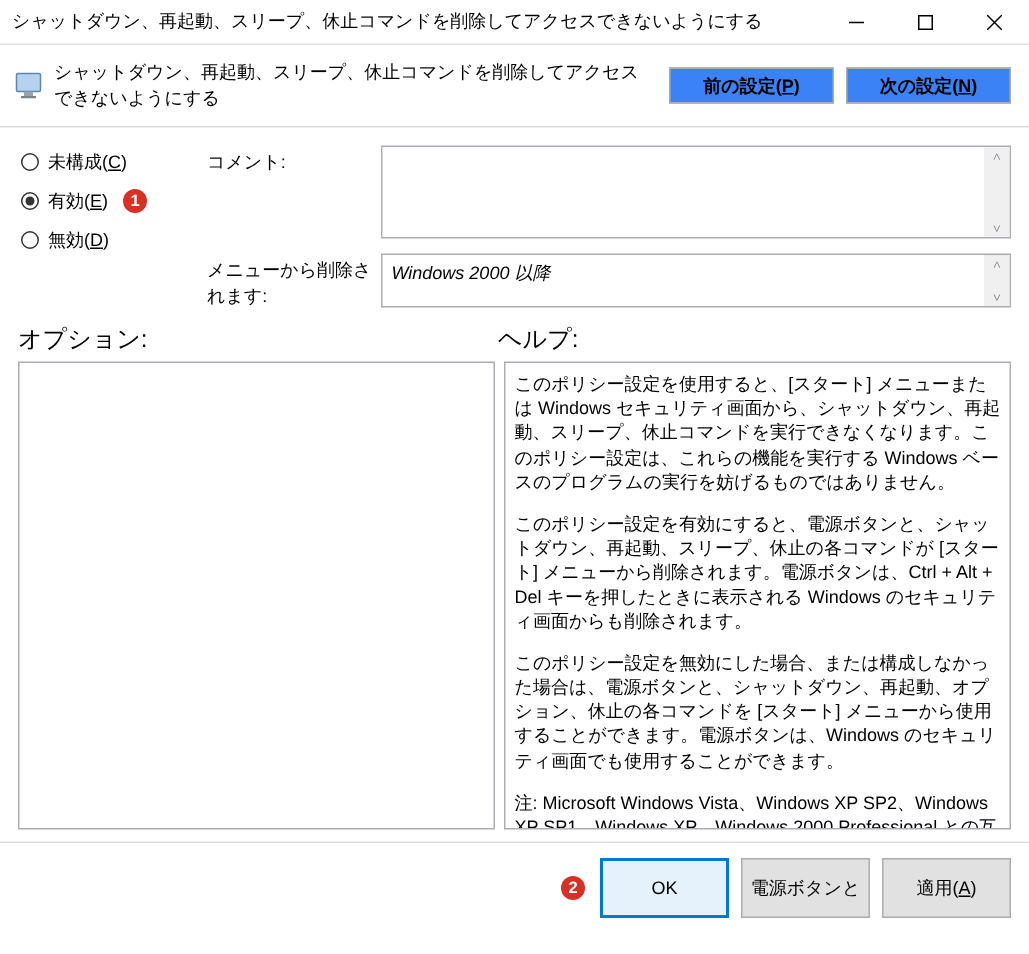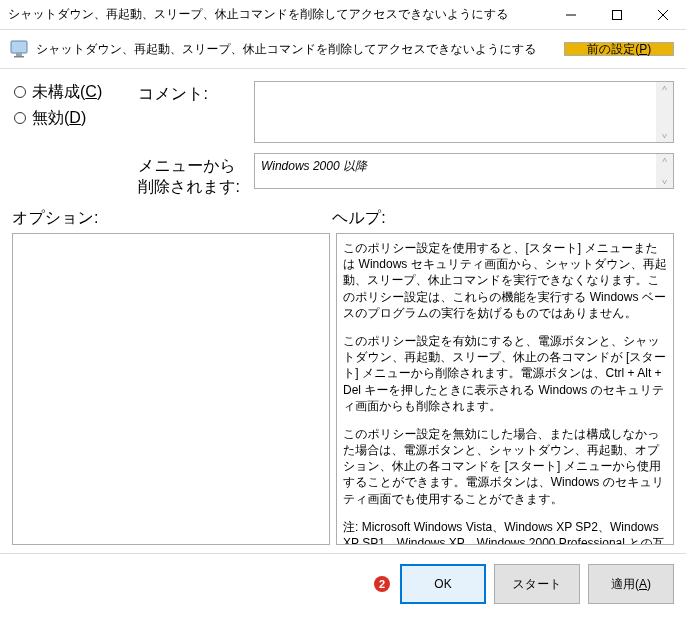--- a/index.html
+++ b/index.html
@@ -33,25 +33,26 @@
     align-items: center;
     padding: 10px 12px 8px 10px;
     gap: 8px;
   }
   .toolbar .icon-wrap {
     width: 18px; height: 18px;
     display:flex; align-items:center; justify-content:center;
   }
   .toolbar .tlabel { flex: 1; font-size: 12px; }
   .nav-btn {
-    width: 110px; height: 14px;
+    width: 110px; height: 24px;
     border: 1px solid #adadad;
-    background: #eab308;
+    background: #3b82f6;
     display: flex; align-items: center; justify-content: center;
     font-size: 12px;
+    font-weight: bold;
   }
   .sep { height: 1px; background: #ddd; margin: 2px 0 6px; }
   .body-area {
     display: grid;
     grid-template-columns: 120px 110px 1fr;
     padding: 6px 12px 0 12px;
     column-gap: 6px;
     row-gap: 10px;
     align-items: flex-start;
   }
@@ -61,28 +62,28 @@
     height: 22px; margin-bottom: 4px;
   }
   .radio-outer {
     width: 12px; height: 12px; border: 1px solid #333; border-radius: 50%;
     position: relative; background:#fff;
   }
   .radio-outer.checked::after {
     content:""; position:absolute; width:6px; height:6px; border-radius:50%;
     background:#333; top:2px; left:2px;
   }
-  .radio-label { font-size: 16px; }
+  .radio-label { font-size: 12px; }
   .annot {
     width: 16px; height:16px; border-radius:50%; background:#d93025;
     color:#fff; font-size:11px; font-weight:bold;
     display:flex; align-items:center; justify-content:center;
     margin-left:4px;
   }
-  .field-label { font-size:16px; padding-top:3px; }
+  .field-label { font-size:12px; padding-top:3px; }
   .multiline-box {
     border:1px solid #abadb3; background:#fff;
     position:relative;
   }
   .scroll-stub {
     position:absolute; right:0; top:0; bottom:0; width:17px;
     background:#f0f0f0;
     display:flex; flex-direction:column; justify-content:space-between;
     color:#606060; font-family:"Segoe UI Symbol";
   }
@@ -149,29 +150,37 @@
     <svg width="18" height="18" viewBox="0 0 18 18">
       <rect x="1" y="1" width="16" height="12" rx="1" fill="#b5d3ee" stroke="#5b87ad"></rect>
       <rect x="6" y="13" width="6" height="3" fill="#9aa5ae"></rect>
       <rect x="4" y="16" width="10" height="1.5" fill="#7b848b"></rect>
     </svg>
   </div>
   <div class="tlabel">シャットダウン、再起動、スリープ、休止コマンドを削除してアクセスできないようにする</div>
   <div class="nav-btn">
       <span>前の設定(<u>P</u>)</span>
     </div>
+  <div class="nav-btn">
+      <span>次の設定(<u>N</u>)</span>
+    </div>
 </div>
 <div class="sep"></div>
 
 <div class="body-area">
 
   <div class="radios" style="grid-row: span 2;">
     <div class="radio-row">
       <div class="radio-outer"></div>
       <div class="radio-label"><span>未構成(<u>C</u>)</span></div>
+    </div>
+    <div class="radio-row">
+      <div class="radio-outer checked"></div>
+      <div class="radio-label"><span>有効(<u>E</u>)</span></div>
+      <div class="annot">1</div>
     </div>
     <div class="radio-row">
       <div class="radio-outer"></div>
       <div class="radio-label"><span>無効(<u>D</u>)</span></div>
     </div>
   </div>
 
   <div class="field-label">コメント:</div>
 
   <div id="comment-box" class="multiline-box">
@@ -203,17 +212,17 @@
     <p>このポリシー設定を使用すると、[スタート] メニューまたは Windows セキュリティ画面から、シャットダウン、再起動、スリープ、休止コマンドを実行できなくなります。このポリシー設定は、これらの機能を実行する Windows ベースのプログラムの実行を妨げるものではありません。</p>
     <p>このポリシー設定を有効にすると、電源ボタンと、シャットダウン、再起動、スリープ、休止の各コマンドが [スタート] メニューから削除されます。電源ボタンは、Ctrl + Alt + Del キーを押したときに表示される Windows のセキュリティ画面からも削除されます。</p>
     <p>このポリシー設定を無効にした場合、または構成しなかった場合は、電源ボタンと、シャットダウン、再起動、オプション、休止の各コマンドを [スタート] メニューから使用することができます。電源ボタンは、Windows のセキュリティ画面でも使用することができます。</p>
     <p>注: Microsoft Windows Vista、Windows XP SP2、Windows XP SP1、Windows XP、Windows 2000 Professional との互換性が保証されたサード パーティのプログラムは、このポリシー設定をサポートしている必要があります。</p>
   </div>
 </div>
 
 <div class="footer">
   <div class="annot">2</div>
   <div class="btn primary">OK</div>
-  <div class="btn">スタート</div>
+  <div class="btn">電源ボタンと</div>
   <div class="btn">
       <span>適用(<u>A</u>)</span>
     </div>
 </div>
 
 </body></html>

